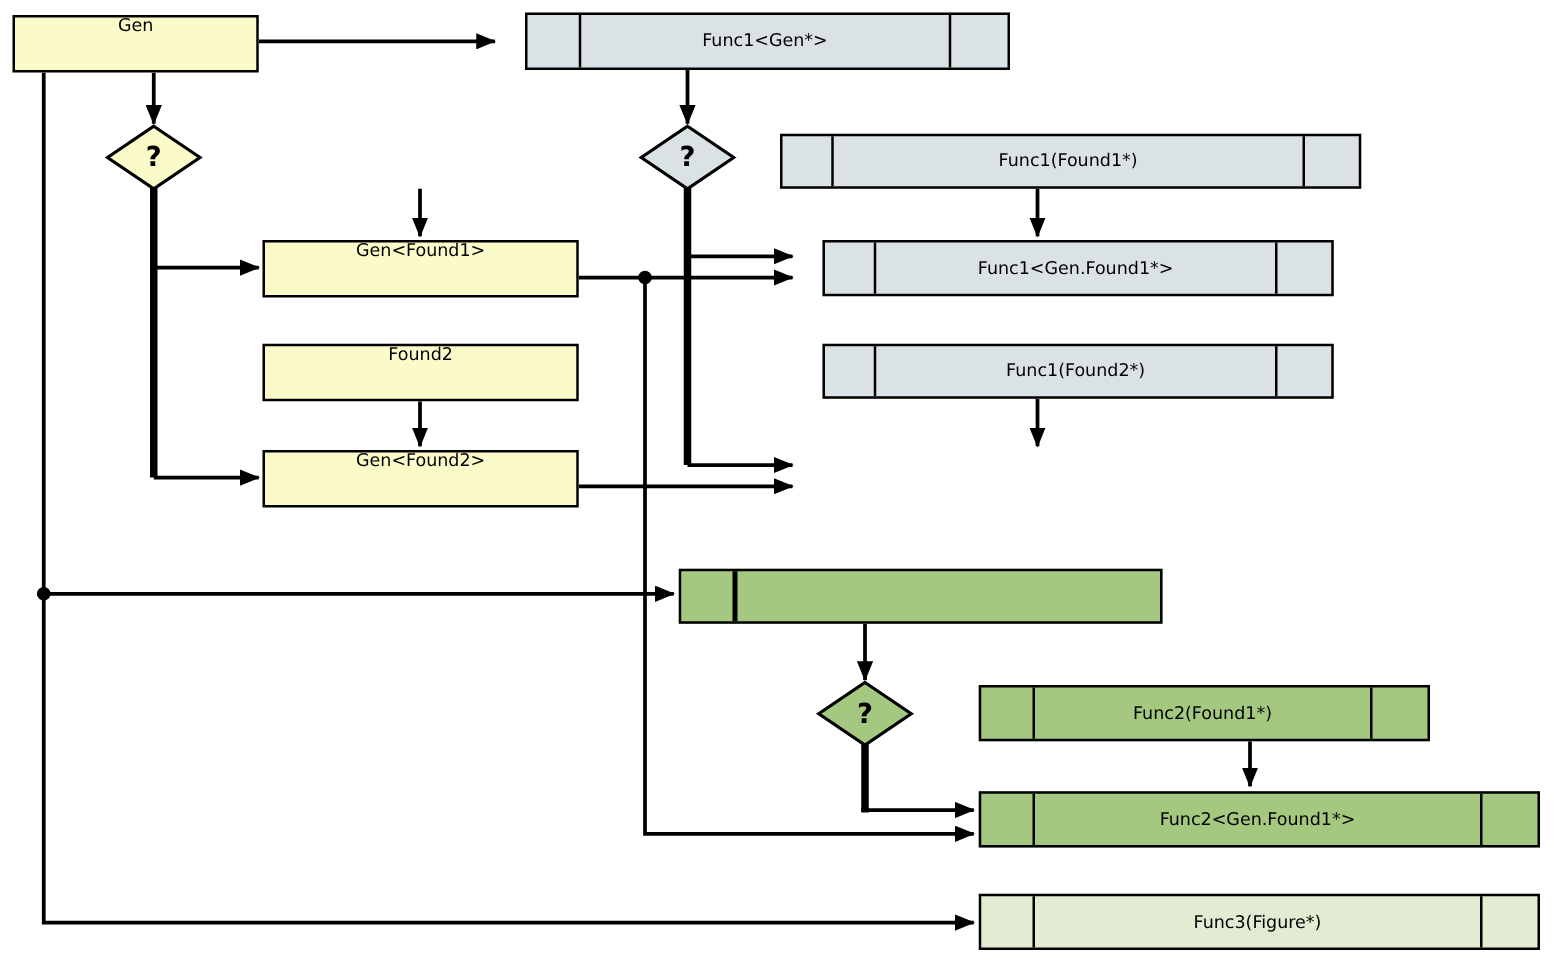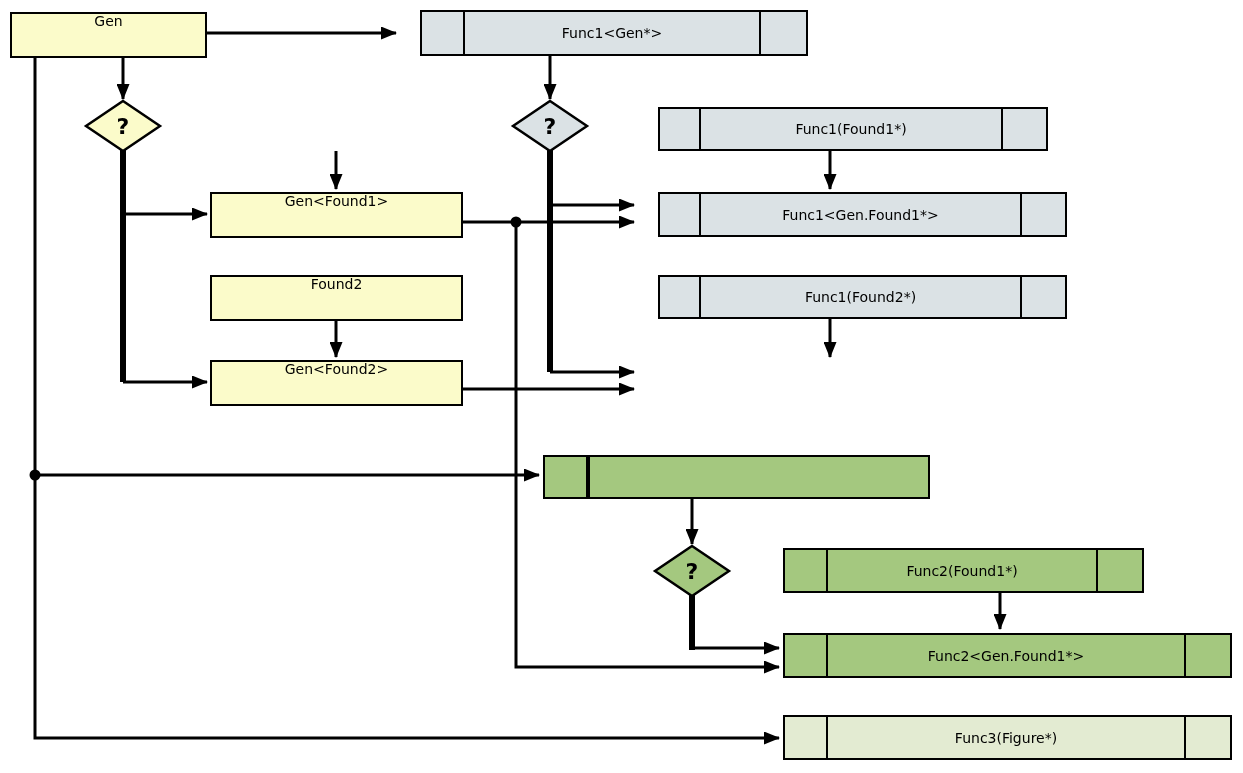--- a/index.html
+++ b/index.html
@@ -91,21 +91,21 @@
   </div>
 
   <div class="node proc gray" style="left:400px;top:10px;width:388px;height:46px">
     <span class="cell side" style="width:43px"></span>
     <span class="cell mid">
       <span class="lbl">Func1&lt;Gen*&gt;</span>
     </span>
     <span class="cell side right" style="width:47px"></span>
   </div>
 
-  <div class="node proc gray" style="left:638px;top:107px;width:390px;height:44px">
+  <div class="node proc gray" style="left:604px;top:107px;width:465px;height:44px">
     <span class="cell side" style="width:41px"></span>
     <span class="cell mid">
       <span class="lbl">Func1(Found1*)</span>
     </span>
     <span class="cell side right" style="width:45px"></span>
   </div>
 
   <div class="node proc gray" style="left:638px;top:192px;width:409px;height:45px">
     <span class="cell side" style="width:41px"></span>
     <span class="cell mid">

